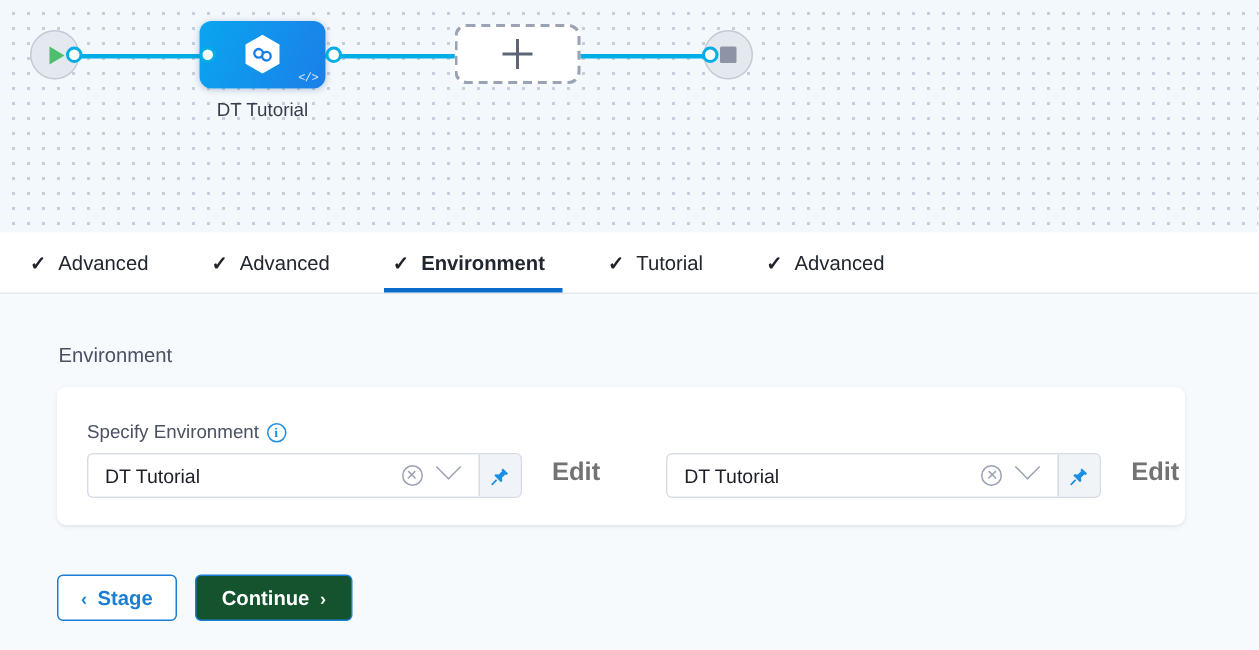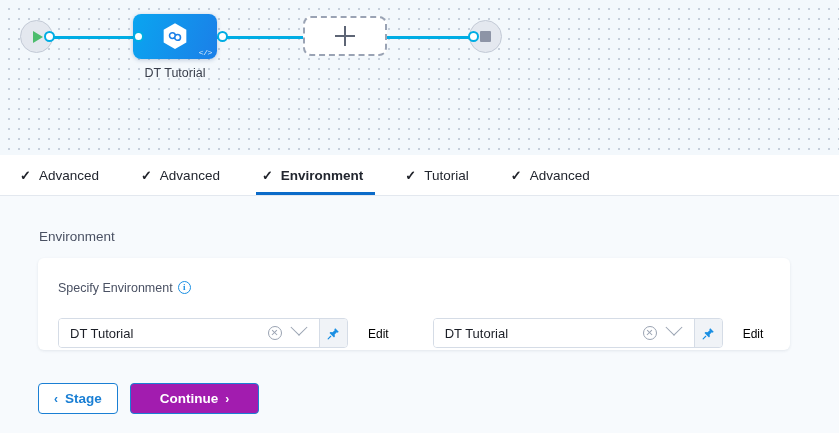--- a/index.html
+++ b/index.html
@@ -111,22 +111,22 @@
   }
   .card {
     position:absolute; left:38px; top:258px; width:752px; height:92px;
     background:#fff; border-radius:6px;
     box-shadow:0 1px 3px rgba(40,60,90,.10);
   }
   .fields { display:flex; padding:23px 0 0 20px; gap:44px; }
   .field-group { display:flex; align-items:flex-end; gap:20px; }
   .field { }
   .field-label {
-    display:flex; align-items:flex-start; gap:5px;
-    font-size:12.5px; color:#4a5163; margin-bottom:23px;
+    display:flex; align-items:flex-end; gap:5px;
+    font-size:12.5px; color:#4a5163; margin-bottom:7px;
   }
   .info-i {
     width:13px;height:13px;border-radius:50%;
     border:1.3px solid #1a8fe3; color:#1a8fe3;
     font-size:9px; line-height:10px; text-align:center;
     font-family:"Liberation Serif", serif; font-weight:700;
     display:inline-block;
   }
   .select-wrap {
     display:flex; align-items:stretch; height:30px; width:290px;
@@ -151,33 +151,33 @@
     flex:none; width:12px;height:12px; margin-right:4px;
     border-right:1.6px solid #9aa3b2; border-bottom:1.6px solid #9aa3b2;
     transform:rotate(45deg) translate(-4px,-4px); transform-origin:center;
   }
   .chev-wrap { display:flex;align-items:center;justify-content:center;width:20px; }
   .pin-btn {
     width:28px; flex:none; background:#f0f3f7; border-left:1px solid #d5dce6;
     display:flex; align-items:center; justify-content:center; cursor:pointer;
   }
   .edit-link {
-    font-size:12px; color:#000000; font-weight:400; cursor:pointer;
+    font-size:17px; color:#737373; font-weight:700; cursor:pointer;
     padding-bottom:7px;
   }
 
   
   .footer { position:absolute; left:38px; top:383px; display:flex; gap:12px; }
   .btn {
     height:31px; display:flex; align-items:center; gap:7px;
     border-radius:4px; font-size:13.5px; font-weight:700; cursor:pointer;
     padding:0 15px;
   }
   .btn-back { background:#fff; border:1px solid #1a7fd4; color:#1a7fd4; }
-  .btn-cont { background:#a21caf; border:1px solid #1b7fd4; color:#fff; padding:0 29px; }
+  .btn-cont { background:#14532d; border:1px solid #1b7fd4; color:#fff; padding:0 17px; }
   .arw { font-size:12px; line-height:1; }
 </style>
 </head>
 <body>
 
 <div class="canvas">
 
   <div class="edge e1"></div>
   <div class="edge e2"></div>
   <div class="edge e3"></div>

